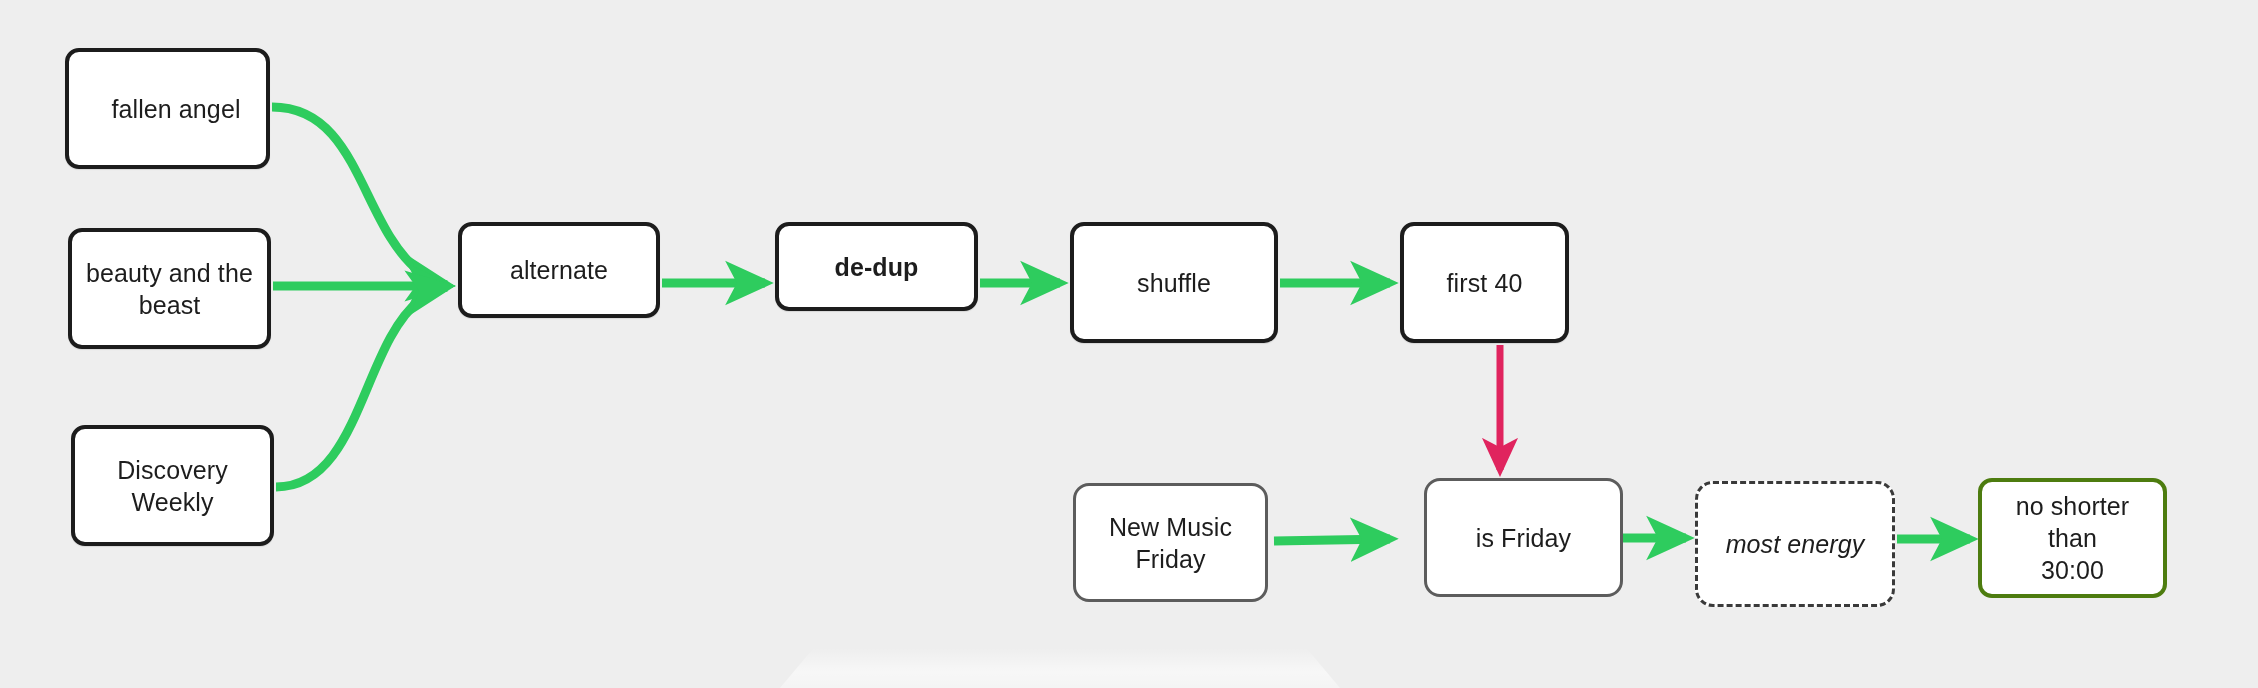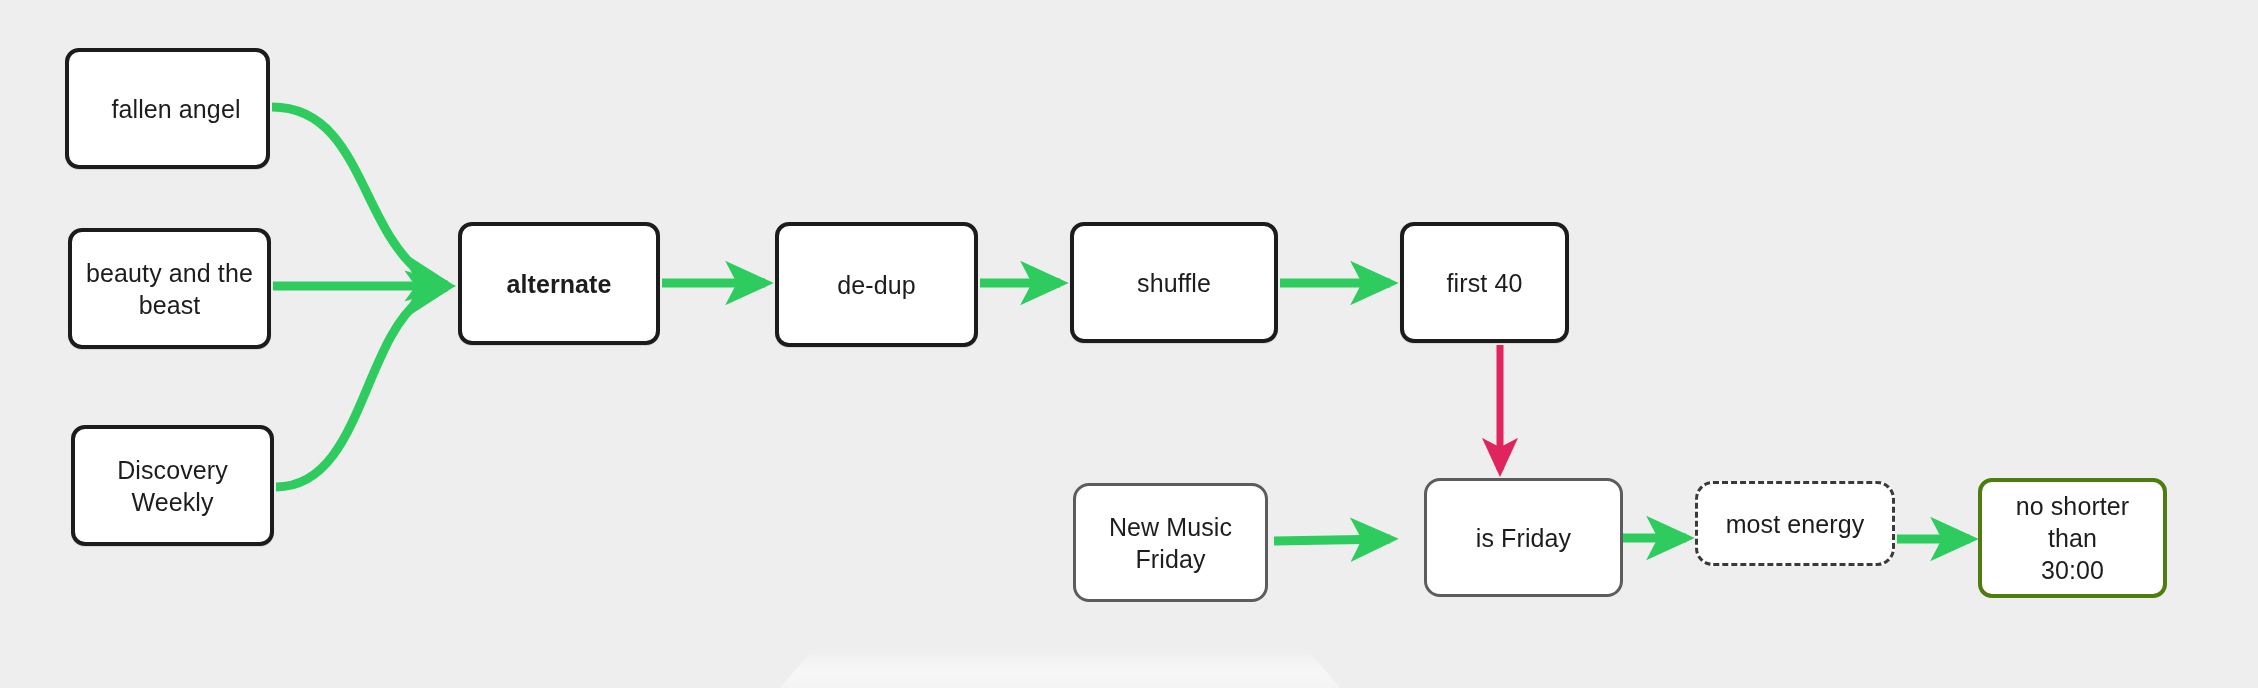--- a/index.html
+++ b/index.html
@@ -123,40 +123,40 @@
     <span class="label">fallen angel</span>
   </div>
   <div class="node strong" style="left: 68px; top: 228px; width: 203px; height: 121px;">
     <span class="label">beauty and the
 beast</span>
   </div>
   <div class="node strong" style="left: 71px; top: 425px; width: 203px; height: 121px;">
     <span class="label">Discovery
 Weekly</span>
   </div>
-  <div class="node strong" style="left: 458px; top: 222px; width: 202px; height: 123px; font-weight: bold;">
+  <div class="node strong" style="left: 458px; top: 222px; width: 202px; height: 96px;">
     <span class="label">alternate</span>
   </div>
-  <div class="node strong" style="left: 775px; top: 222px; width: 203px; height: 125px;">
+  <div class="node strong" style="left: 775px; top: 222px; width: 203px; height: 89px; font-weight: bold;">
     <span class="label">de-dup</span>
   </div>
   <div class="node strong" style="left: 1070px; top: 222px; width: 208px; height: 121px;">
     <span class="label">shuffle</span>
   </div>
   <div class="node strong" style="left: 1400px; top: 222px; width: 169px; height: 121px;">
     <span class="label">first 40</span>
   </div>
   <div class="node plain" style="left: 1073px; top: 483px; width: 195px; height: 119px;">
     <span class="label">New Music
 Friday</span>
   </div>
   <div class="node plain" style="left: 1400px; top: 478px; width: 199px; height: 119px; margin-left: 24px;">
     <span class="label">is Friday</span>
   </div>
-  <div class="node dashed" style="left: 1695px; top: 481px; width: 200px; height: 85px;">
+  <div class="node dashed" style="left: 1695px; top: 481px; width: 200px; height: 126px; font-style: italic;">
     <span class="label">most energy</span>
   </div>
   <div class="node highlight" style="left: 1978px; top: 478px; width: 189px; height: 120px;">
     <span class="label">no shorter than
 30:00</span>
   </div>
 
   <div id="bottom-glow"></div>
 </div>
 

